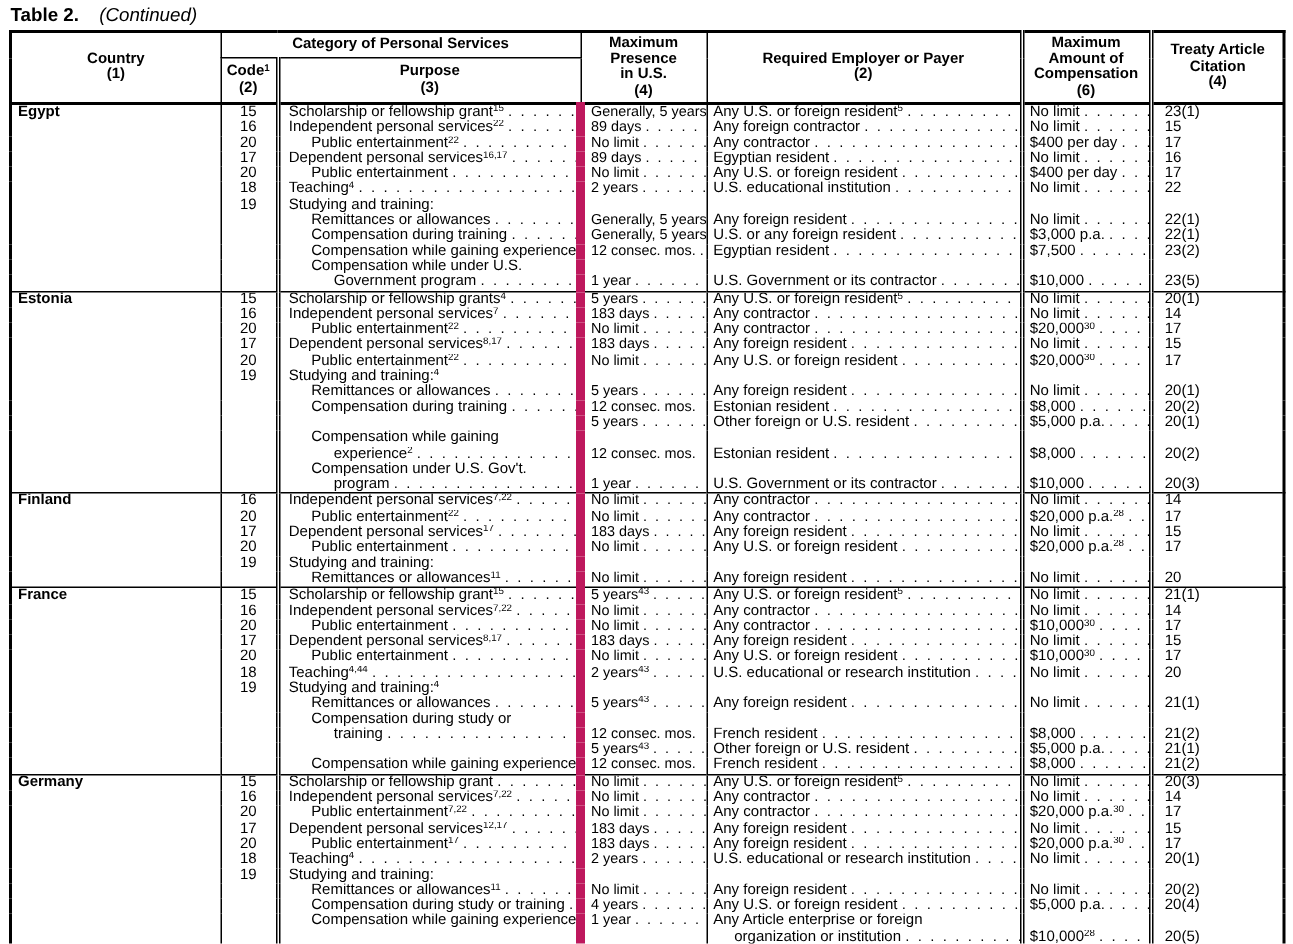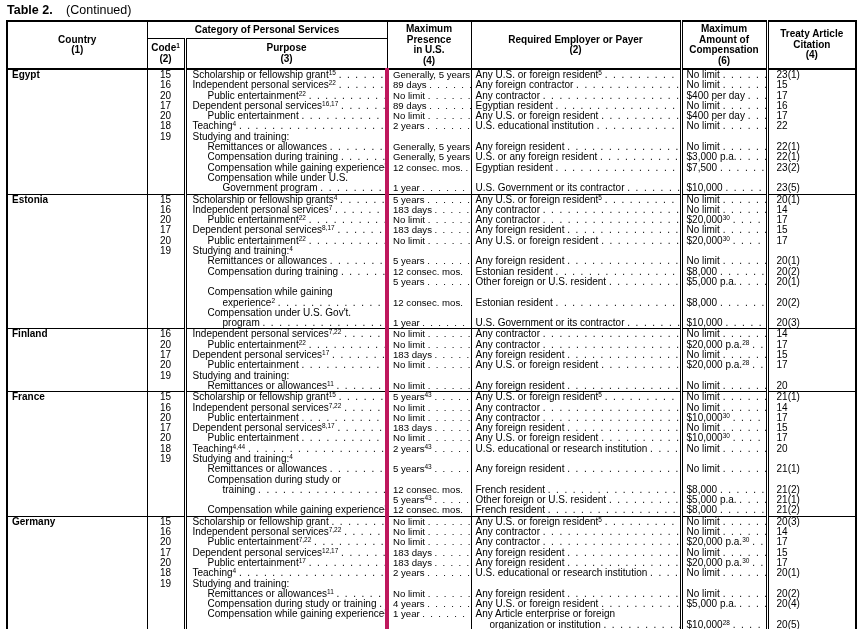--- a/index.html
+++ b/index.html
@@ -1,41 +1,41 @@
 <!DOCTYPE html>
 <html><head>
 <meta charset="utf-8">
 <style>
   html,body{margin:0;padding:0;background:#fff;}
   body{width:862px;height:629px;overflow:hidden;color:#000;
        font-family:"Liberation Sans","DejaVu Sans",sans-serif;}
   .title{margin:3px 0 3px 7px;font-size:12.5px;}
   .title .tnum{font-weight:bold;}
-  .title .cont{margin-left:10px;}
+  .title .cont{font-style:italic;margin-left:10px;}
   table{border-collapse:collapse;table-layout:fixed;margin-left:6px;width:849px;
         border:2px solid #000;border-bottom-width:3px;}
   th,td{padding:0;overflow:hidden;}
   th{font-size:10px;font-weight:bold;line-height:10.5px;white-space:pre-line;
      vertical-align:middle;text-align:center;}
   .h-group{height:16px;border-left:1px solid #000;border-bottom:1px solid #000;}
   .row2 th{height:29px;}
   .h-country,.h-presence,.h-payer,.h-comp,.h-cit,.h-code,.h-purpose{border-bottom:2px solid #000;}
   .h-code{border-left:1px solid #000;}
   .h-purpose{border-left:3px double #000;}
   .h-presence{border-left:1px solid #000;}
   .h-payer{border-left:1px solid #000;}
   .h-comp{border-left:3px double #000;}
   .h-cit{border-left:3px double #000;}
   tbody tr{height:10.3px;margin-top:36px;}
   td{font-size:10px;line-height:10.3px;white-space:pre;vertical-align:top;}
   .sec-first td{border-top:1.5px solid #000;}
   .c-country{padding:0 2px 0 4px;font-weight:bold;text-align:left;}
   .c-code{text-align:center;border-left:1px solid #000;}
   .c-purpose{padding-left:6px;border-left:3px double #000;}
-  .c-presence{padding-left:4px;border-left:4px solid #be185d;font-size:9.6px;}
+  .c-presence{padding-left:4px;border-left:6px solid #be185d;font-size:9.6px;}
   .c-payer{padding-left:4px;border-left:1px solid #000;}
   .c-comp{padding-left:4px;border-left:3px double #000;}
   .c-cit{padding-left:8px;border-left:3px double #000;}
   sup{font-size:6.5px;line-height:0;position:relative;top:-3px;vertical-align:baseline;}
   .leader{}
 </style>
 </head>
 <body>
 
 <div class="title">

